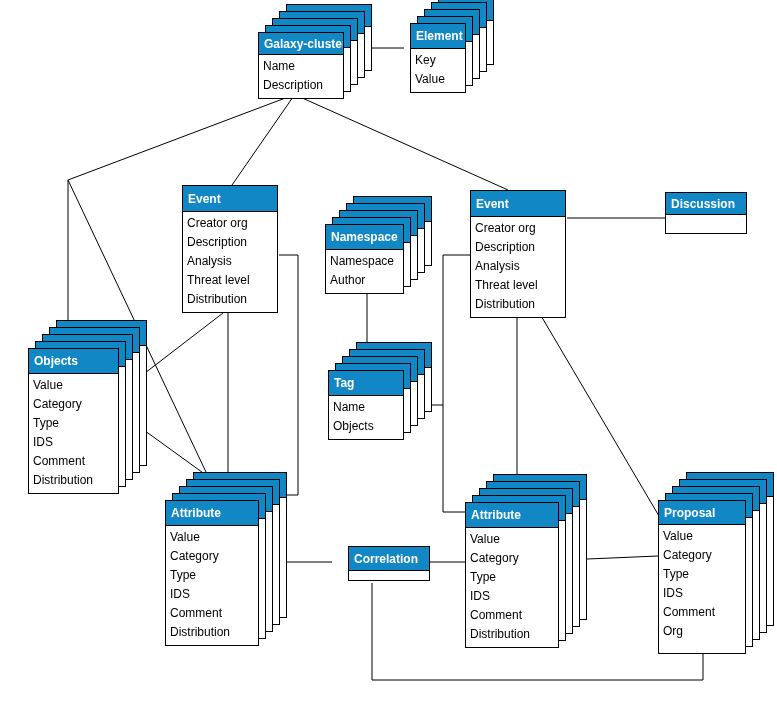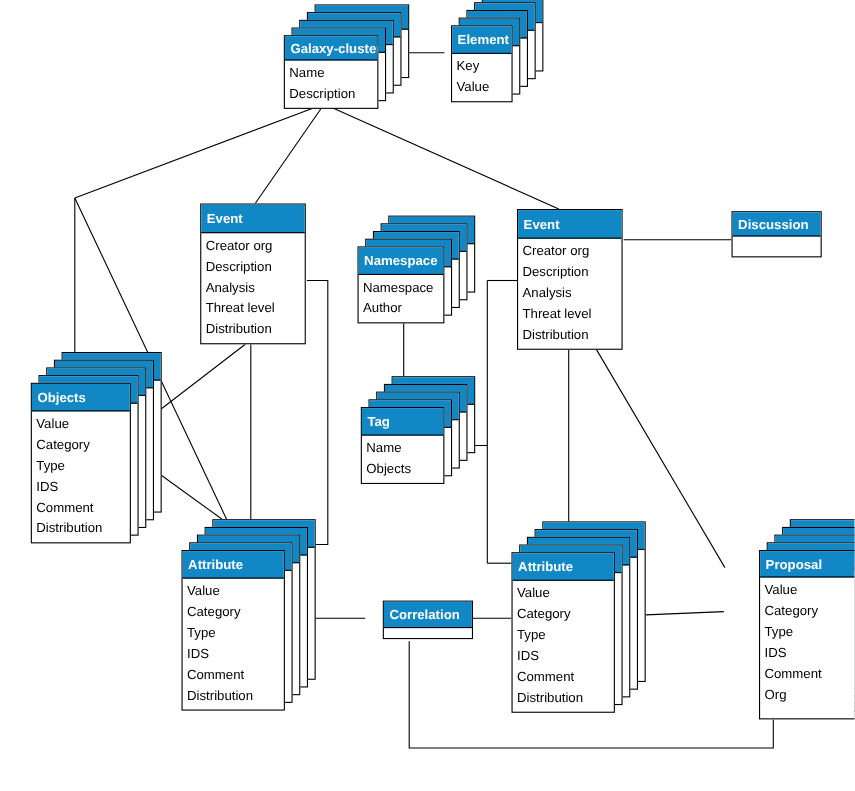--- a/index.html
+++ b/index.html
@@ -269,21 +269,21 @@
         <div class="row">Value</div>
         <div class="row">Category</div>
         <div class="row">Type</div>
         <div class="row">IDS</div>
         <div class="row">Comment</div>
         <div class="row">Distribution</div>
       </div>
     </div>
   </div>
 
-  <div class="entity" style="left:658px;top:500px;width:88px;margin-left:32px;--hh:24px;">
+  <div class="entity" style="left:658px;top:500px;width:88px;--hh:24px;">
     <div class="layer l4">
         <div class="cap"></div>
       </div>
     <div class="layer l3">
         <div class="cap"></div>
       </div>
     <div class="layer l2">
         <div class="cap"></div>
       </div>
     <div class="layer l1">

